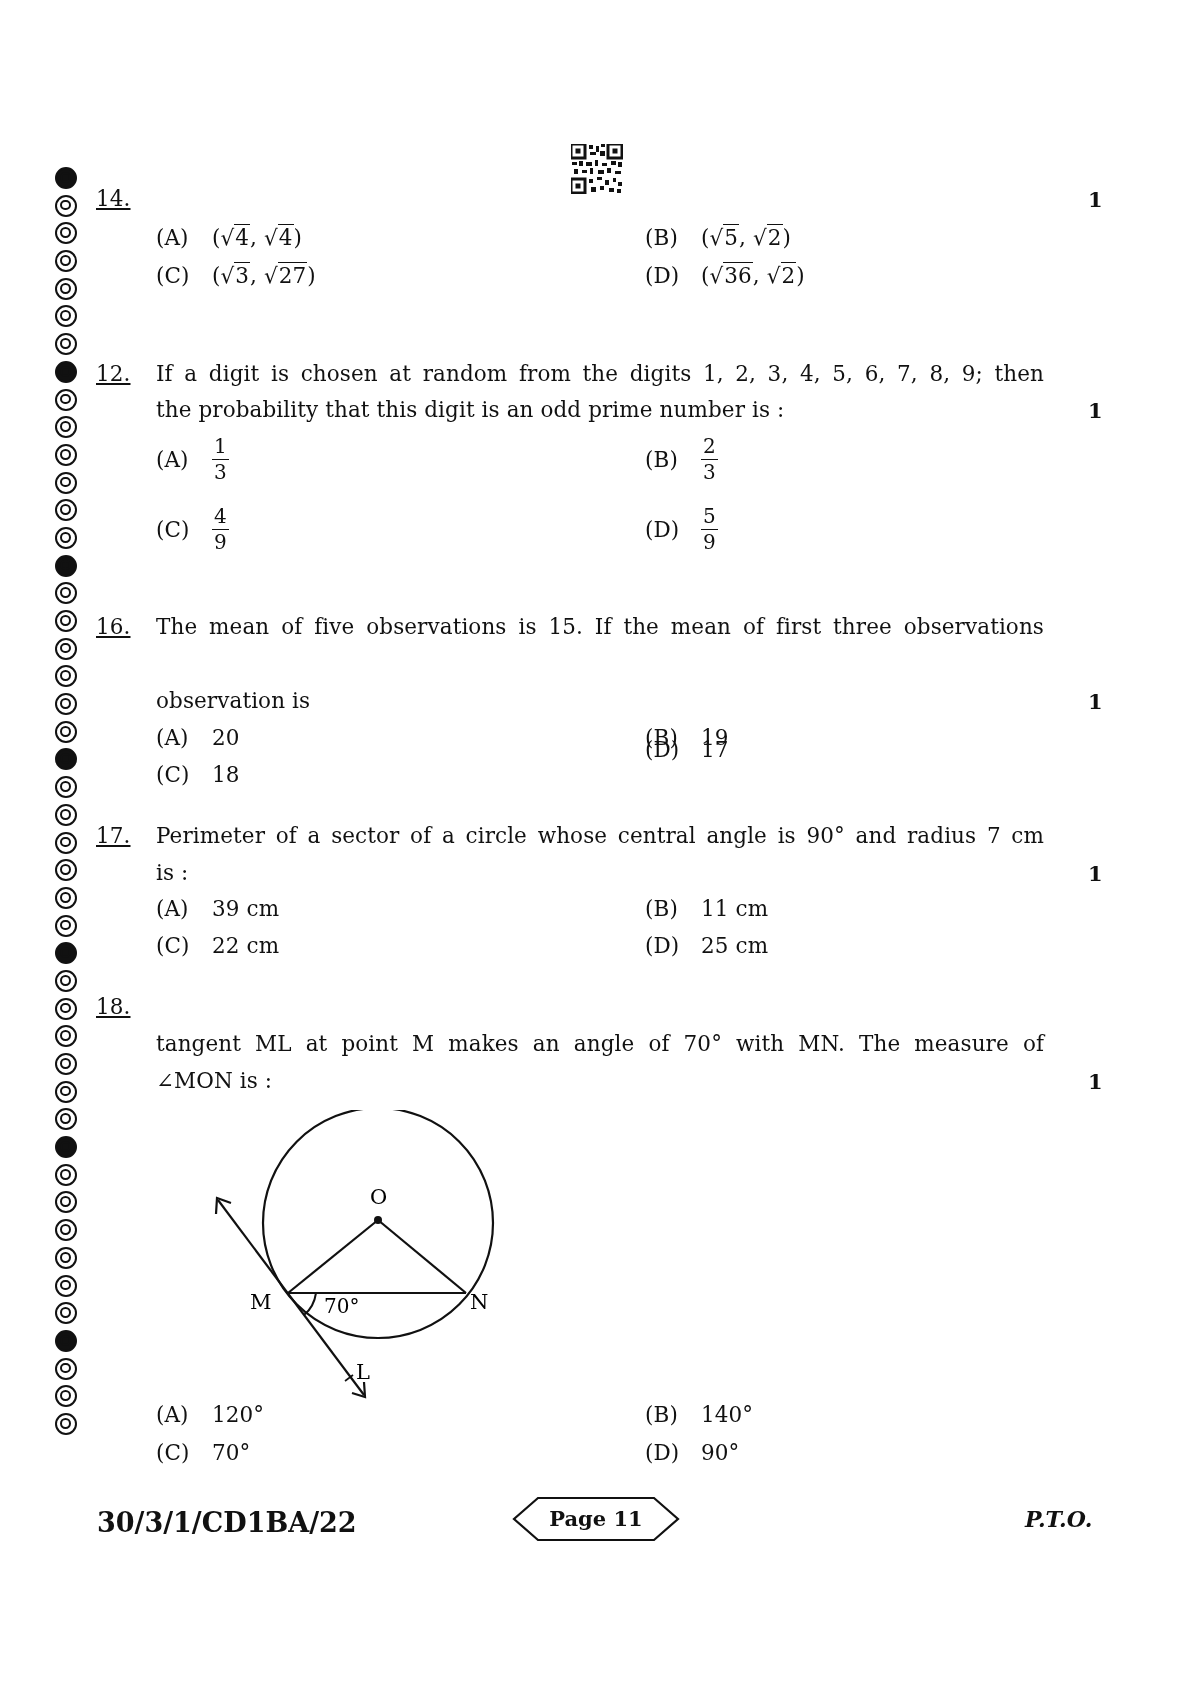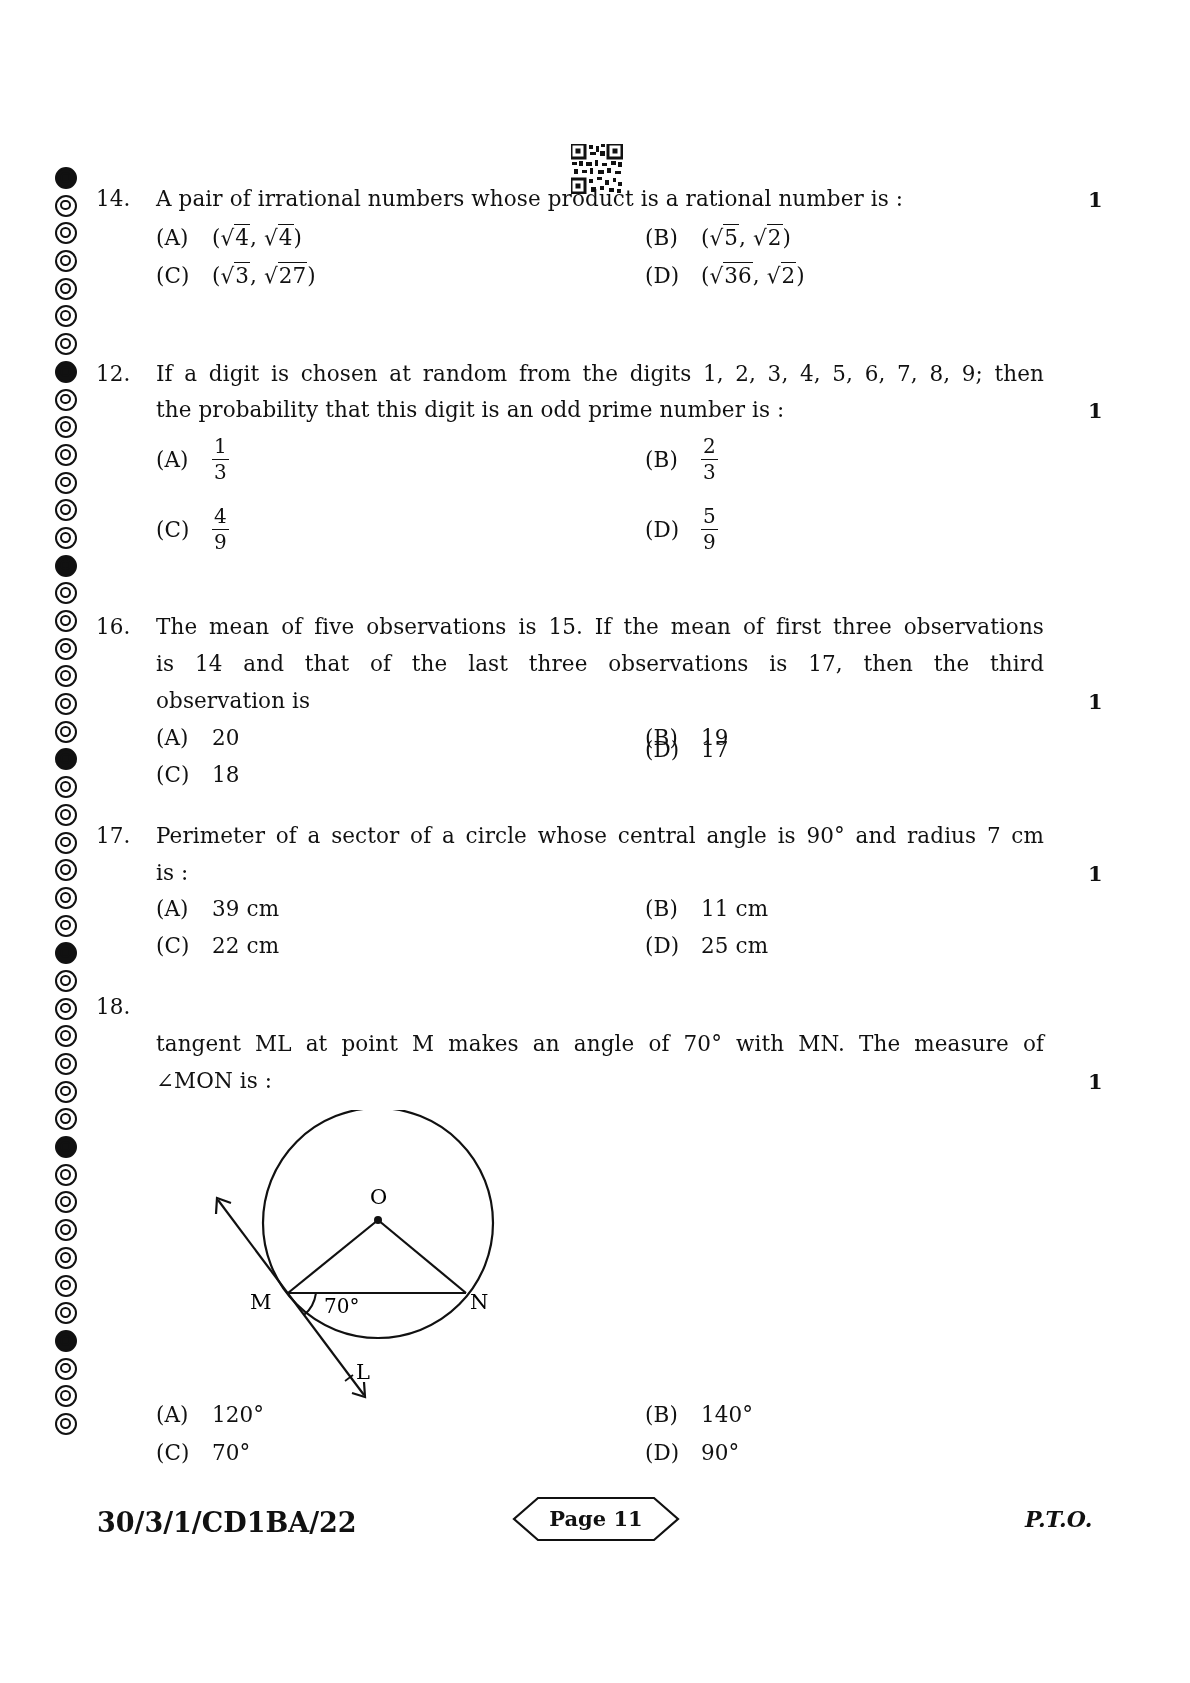--- a/index.html
+++ b/index.html
@@ -1,21 +1,21 @@
 <!DOCTYPE html>
 <html><head>
 <meta charset="utf-8">
 <style>
   html, body { margin: 0; padding: 0; background: #ffffff; }
   body { width: 1190px; height: 1683px; position: relative; overflow: hidden;
          font-family: "DejaVu Serif", "Liberation Serif", serif; color: #111; }
   .page { position: absolute; left: 0; top: 0; width: 1190px; height: 1683px; }
   .abs { position: absolute; white-space: nowrap; }
   .txt { font-size: 21.5px; letter-spacing: 0.1px; }
-  .qnum { font-size: 21.5px; }
+  .qnum { font-size: 21.5px; text-decoration: underline; }
   .marks { font-family: "DejaVu Serif", serif; font-weight: bold; font-size: 21px; }
   .opt-label { display: inline-block; width: 56px; }
   .frac { display: inline-flex; flex-direction: column; align-items: center; vertical-align: middle; font-size: 20px; line-height: 1.05; }
   .frac .num { padding: 0 2px 2px; border-bottom: 1.5px solid #111; }
   .frac .den { padding: 2px 2px 0; }
   .sqrt { display: inline-block; }
   .sqrt .rad { border-top: 1.5px solid #111; padding: 0 1px; }
   .margin-col { position: absolute; left: 55px; top: 167px; width: 24px; }
   .ring { width: 22px; height: 22px; margin-bottom: 5.7px; border-radius: 50%; box-sizing: border-box;
           border: 2.6px solid #111; position: relative; background: #fff; }
@@ -117,21 +117,20 @@
       <div class="ring"></div>
       <div class="ring"></div>
       <div class="ring"></div>
       <div class="ring filled"></div>
       <div class="ring"></div>
       <div class="ring"></div>
       <div class="ring"></div>
     </div>
 
   <div class="abs qnum txt" style="left:96px;top:186px">14.</div>
-  <div class="abs txt" style="left:156px;top:186px">A pair of irrational numbers whose product is a rational number is :</div>
   <div class="abs marks" style="left:1088px;top:187px">1</div>
 
   <div class="abs txt" style="left:156px;top:225px">
     <span class="opt-label">(A)</span><span>(√<span class="sqrt"><span class="rad">4</span></span>, √<span class="sqrt"><span class="rad">4</span></span>)</span>
   </div>
   <div class="abs txt" style="left:645px;top:225px">
     <span class="opt-label">(B)</span><span>(√<span class="sqrt"><span class="rad">5</span></span>, √<span class="sqrt"><span class="rad">2</span></span>)</span>
   </div>
   <div class="abs txt" style="left:156px;top:263px">
     <span class="opt-label">(C)</span><span>(√<span class="sqrt"><span class="rad">3</span></span>, √<span class="sqrt"><span class="rad">27</span></span>)</span>
@@ -169,21 +168,20 @@
   <div class="abs txt" style="left:645px;top:506px;display:flex;align-items:center">
     <span class="opt-label">(D)</span>
     <span class="frac">
         <span class="num">5</span>
         <span class="den">9</span>
       </span>
   </div>
 
   <div class="abs qnum txt" style="left:96px;top:614px">16.</div>
   <div class="abs txt" style="left:156px;top:614px;width:888px;text-align-last:justify;text-align:justify;white-space:normal">The mean of five observations is 15. If the mean of first three observations</div>
-  <div class="abs txt" style="left:156px;top:651px;width:888px;text-align-last:justify;text-align:justify;white-space:normal">is 14 and that of the last three observations is 17, then the third</div>
   <div class="abs txt" style="left:156px;top:688px">observation is</div>
   <div class="abs marks" style="left:1088px;top:689px">1</div>
 
   <div class="abs txt" style="left:156px;top:725px"><span class="opt-label">(A)</span><span>20</span></div>
   <div class="abs txt" style="left:645px;top:725px"><span class="opt-label">(B)</span><span>19</span></div>
   <div class="abs txt" style="left:156px;top:762px"><span class="opt-label">(C)</span><span>18</span></div>
   <div class="abs txt" style="left:645px;top:737px"><span class="opt-label">(D)</span><span>17</span></div>
 
   <div class="abs qnum txt" style="left:96px;top:823px">17.</div>
   <div class="abs txt" style="left:156px;top:823px;width:888px;text-align-last:justify;text-align:justify;white-space:normal">Perimeter of a sector of a circle whose central angle is 90° and radius 7 cm</div>

